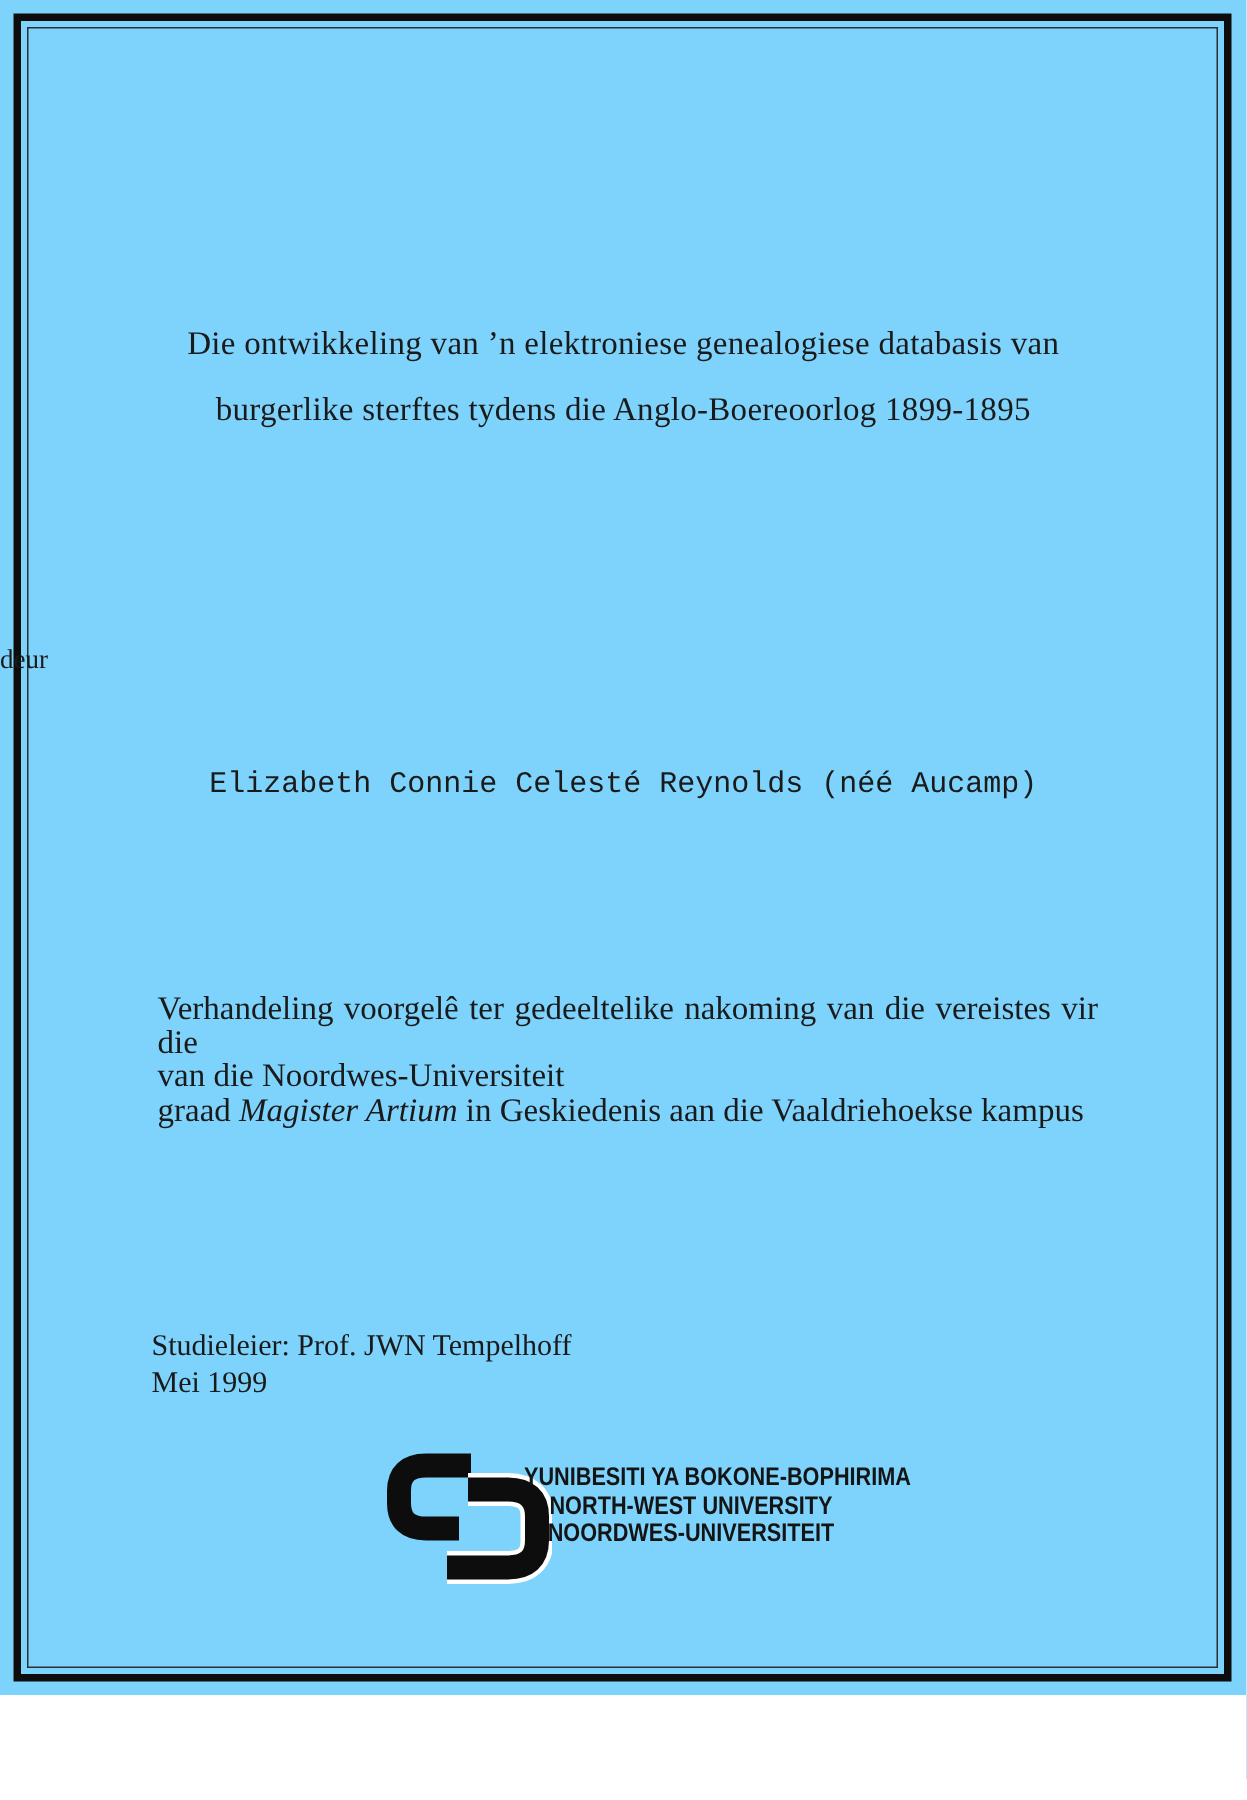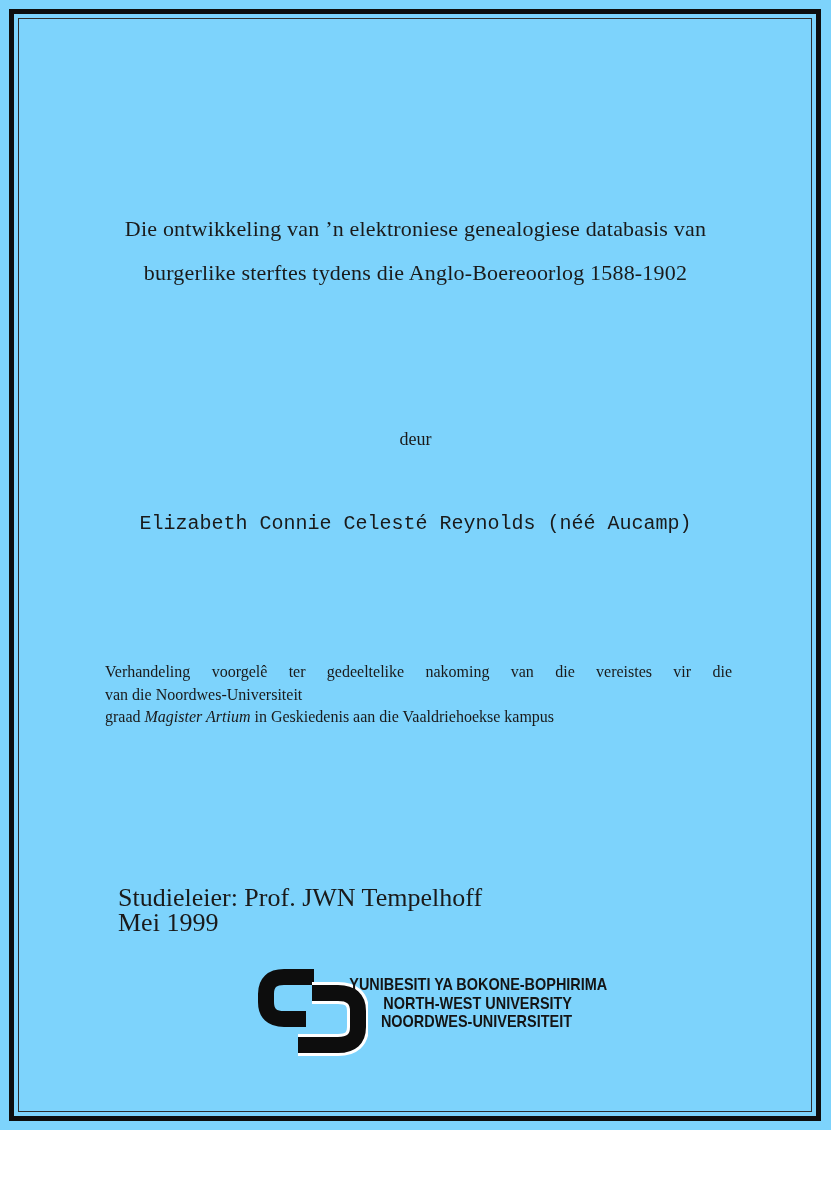--- a/index.html
+++ b/index.html
@@ -35,48 +35,48 @@
     right: 70px;
     text-align: center;
     font-size: 22px;
     line-height: 44px;
     letter-spacing: 0.2px;
   }
   .byline {
     position: absolute;
     top: 429px;
     left: 0; right: 0;
-    text-align: center;
+    text-align: left;
     font-size: 18px;
   }
   .author {
     position: absolute;
     top: 512px;
     left: 0; right: 0;
     text-align: center;
     font-size: 20px;
     font-family: Liberation Mono, monospace;
   }
   .statement {
     position: absolute;
     top: 661px;
     left: 105px;
     width: 627px;
-    font-size: 16px;
+    font-size: 22px;
     line-height: 22.5px;
   }
   .statement .justified {
     text-align: justify;
     text-align-last: justify;
   }
   .supervisor-block {
     position: absolute;
     top: 885px;
-    left: 118px;
-    font-size: 26px;
+    left: 101px;
+    font-size: 20px;
     line-height: 25px;
   }
   .logo {
     position: absolute;
     top: 966px;
     left: 256px;
     width: 330px;
     height: 92px;
   }
   .logo-mark {
@@ -84,21 +84,21 @@
     top: 0;
     left: 0;
     width: 112px;
     height: 90px;
   }
   .logo-text {
     position: absolute;
     top: 10px;
     left: 54px;
     width: 262px;
-    text-align: right;
+    text-align: center;
     font-family: "Liberation Sans", "DejaVu Sans", sans-serif;
     font-weight: bold;
     font-size: 17px;
     line-height: 18.5px;
     color: #141414;
   }
   .logo-line {
     white-space: nowrap;
     transform: scaleX(0.85);
     transform-origin: 100% 50%;
@@ -107,21 +107,21 @@
 </head>
 <body>
 
 <div class="page">
 
   <div class="border-outer"></div>
   <div class="border-inner"></div>
 
   <div class="title-block">
     <div>Die ontwikkeling van ’n elektroniese genealogiese databasis van</div>
-    <div>burgerlike sterftes tydens die Anglo-Boereoorlog 1588-1902</div>
+    <div>burgerlike sterftes tydens die Anglo-Boereoorlog 1899-1895</div>
   </div>
 
   <div class="byline">deur</div>
 
   <div class="author">Elizabeth Connie Celesté Reynolds (néé Aucamp)</div>
 
   <div class="statement">
     <div class="justified">Verhandeling voorgelê ter gedeeltelike nakoming van die vereistes vir die</div>
     <div>van die Noordwes-Universiteit</div>
     <div><span>graad </span><i>Magister Artium</i><span> in Geskiedenis aan die Vaaldriehoekse kampus</span></div>

